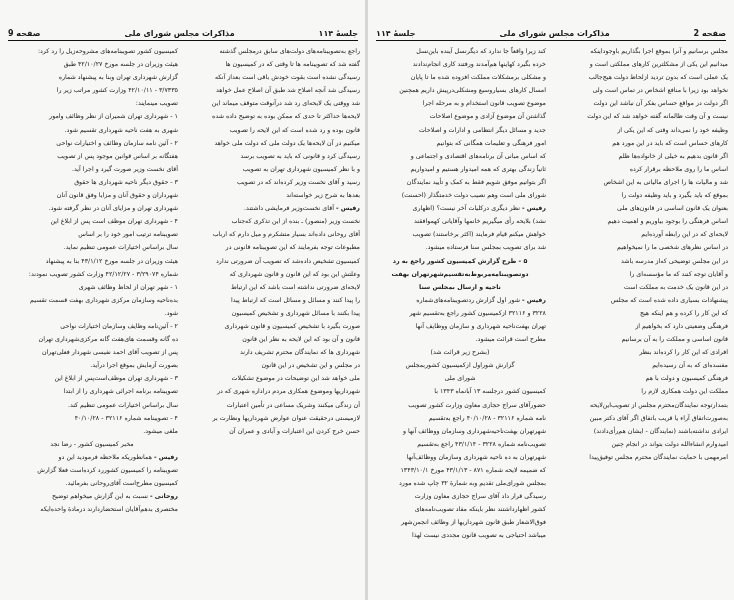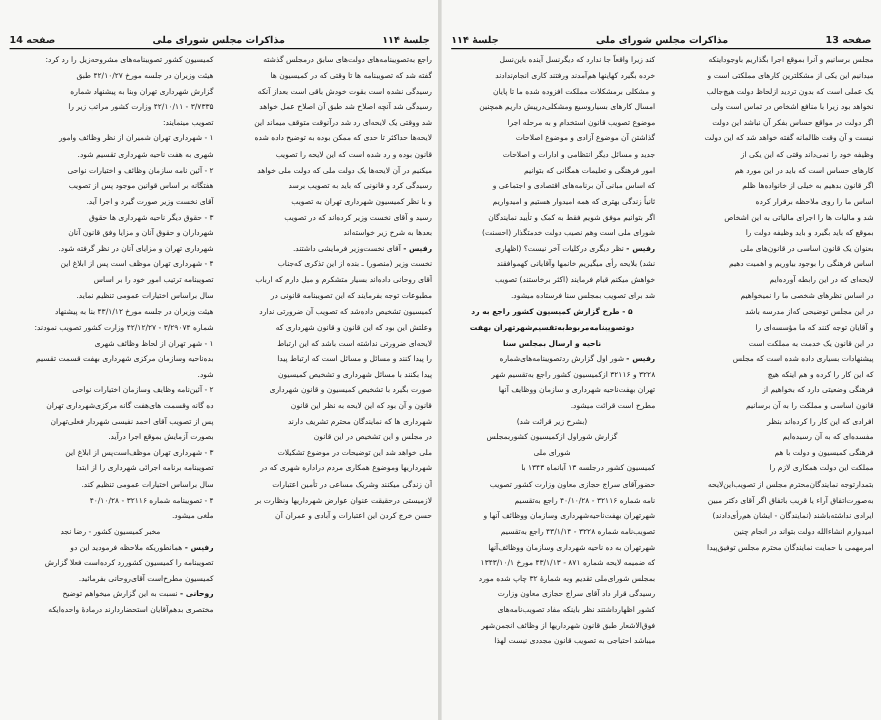--- a/index.html
+++ b/index.html
@@ -18,21 +18,21 @@
   .center { text-align:center; }
   .title { text-align:center; font-weight:bold; }
 </style>
 </head>
 <body>
 
 <div class="page left">
   <div class="header">
     <span>جلسهٔ ۱۱۴</span>
     <span>مذاکرات مجلس شورای ملی</span>
-    <span>صفحه 14</span>
+    <span>صفحه 9</span>
   </div>
   <div class="cols">
     <div class="col" id="lp-r">
         <p>راجع به‌تصویبنامه‌های دولت‌های سابق درمجلس گذشته</p>
         <p>گفته شد که تصویبنامه ها تا وقتی که در کمیسیون ها</p>
         <p>رسیدگی نشده است بقوت خودش باقی است بعداز آنکه</p>
         <p>رسیدگی شد آنچه اصلاح شد طبق آن اصلاح عمل خواهد</p>
         <p>شد ووقتی یک لایحه‌ای رد شد درآنوقت متوقف میماند این</p>
         <p>لایحه‌ها حداکثر تا حدی که ممکن بوده به توضیح داده شده</p>
         <p>قانون بوده و رد شده است که این لایحه را تصویب</p>
@@ -98,21 +98,21 @@
         <p><span class="sp">روحانی -</span> نسبت به این گزارش میخواهم توضیح</p>
         <p>مختصری بدهم‌آقایان استحضاردارند درمادهٔ واحده‌ایکه</p>
       </div>
   </div>
 </div>
 
 <div class="gutter"></div>
 
 <div class="page right">
   <div class="header">
-    <span>صفحه 13</span>
+    <span>صفحه 2</span>
     <span>مذاکرات مجلس شورای ملی</span>
     <span>جلسهٔ ۱۱۴</span>
   </div>
   <div class="cols">
     <div class="col" id="rp-r">
         <p>مجلس برسانیم و آنرا بموقع اجرا بگذاریم باوجوداینکه</p>
         <p>میدانیم این یکی از مشکلترین کارهای مملکتی است و</p>
         <p>یک عملی است که بدون تردید ازلحاظ دولت هیچ‌جالب</p>
         <p>نخواهد بود زیرا با منافع اشخاص در تماس است ولی</p>
         <p>اگر دولت در مواقع حساس بفکر آن نباشد این دولت</p>

